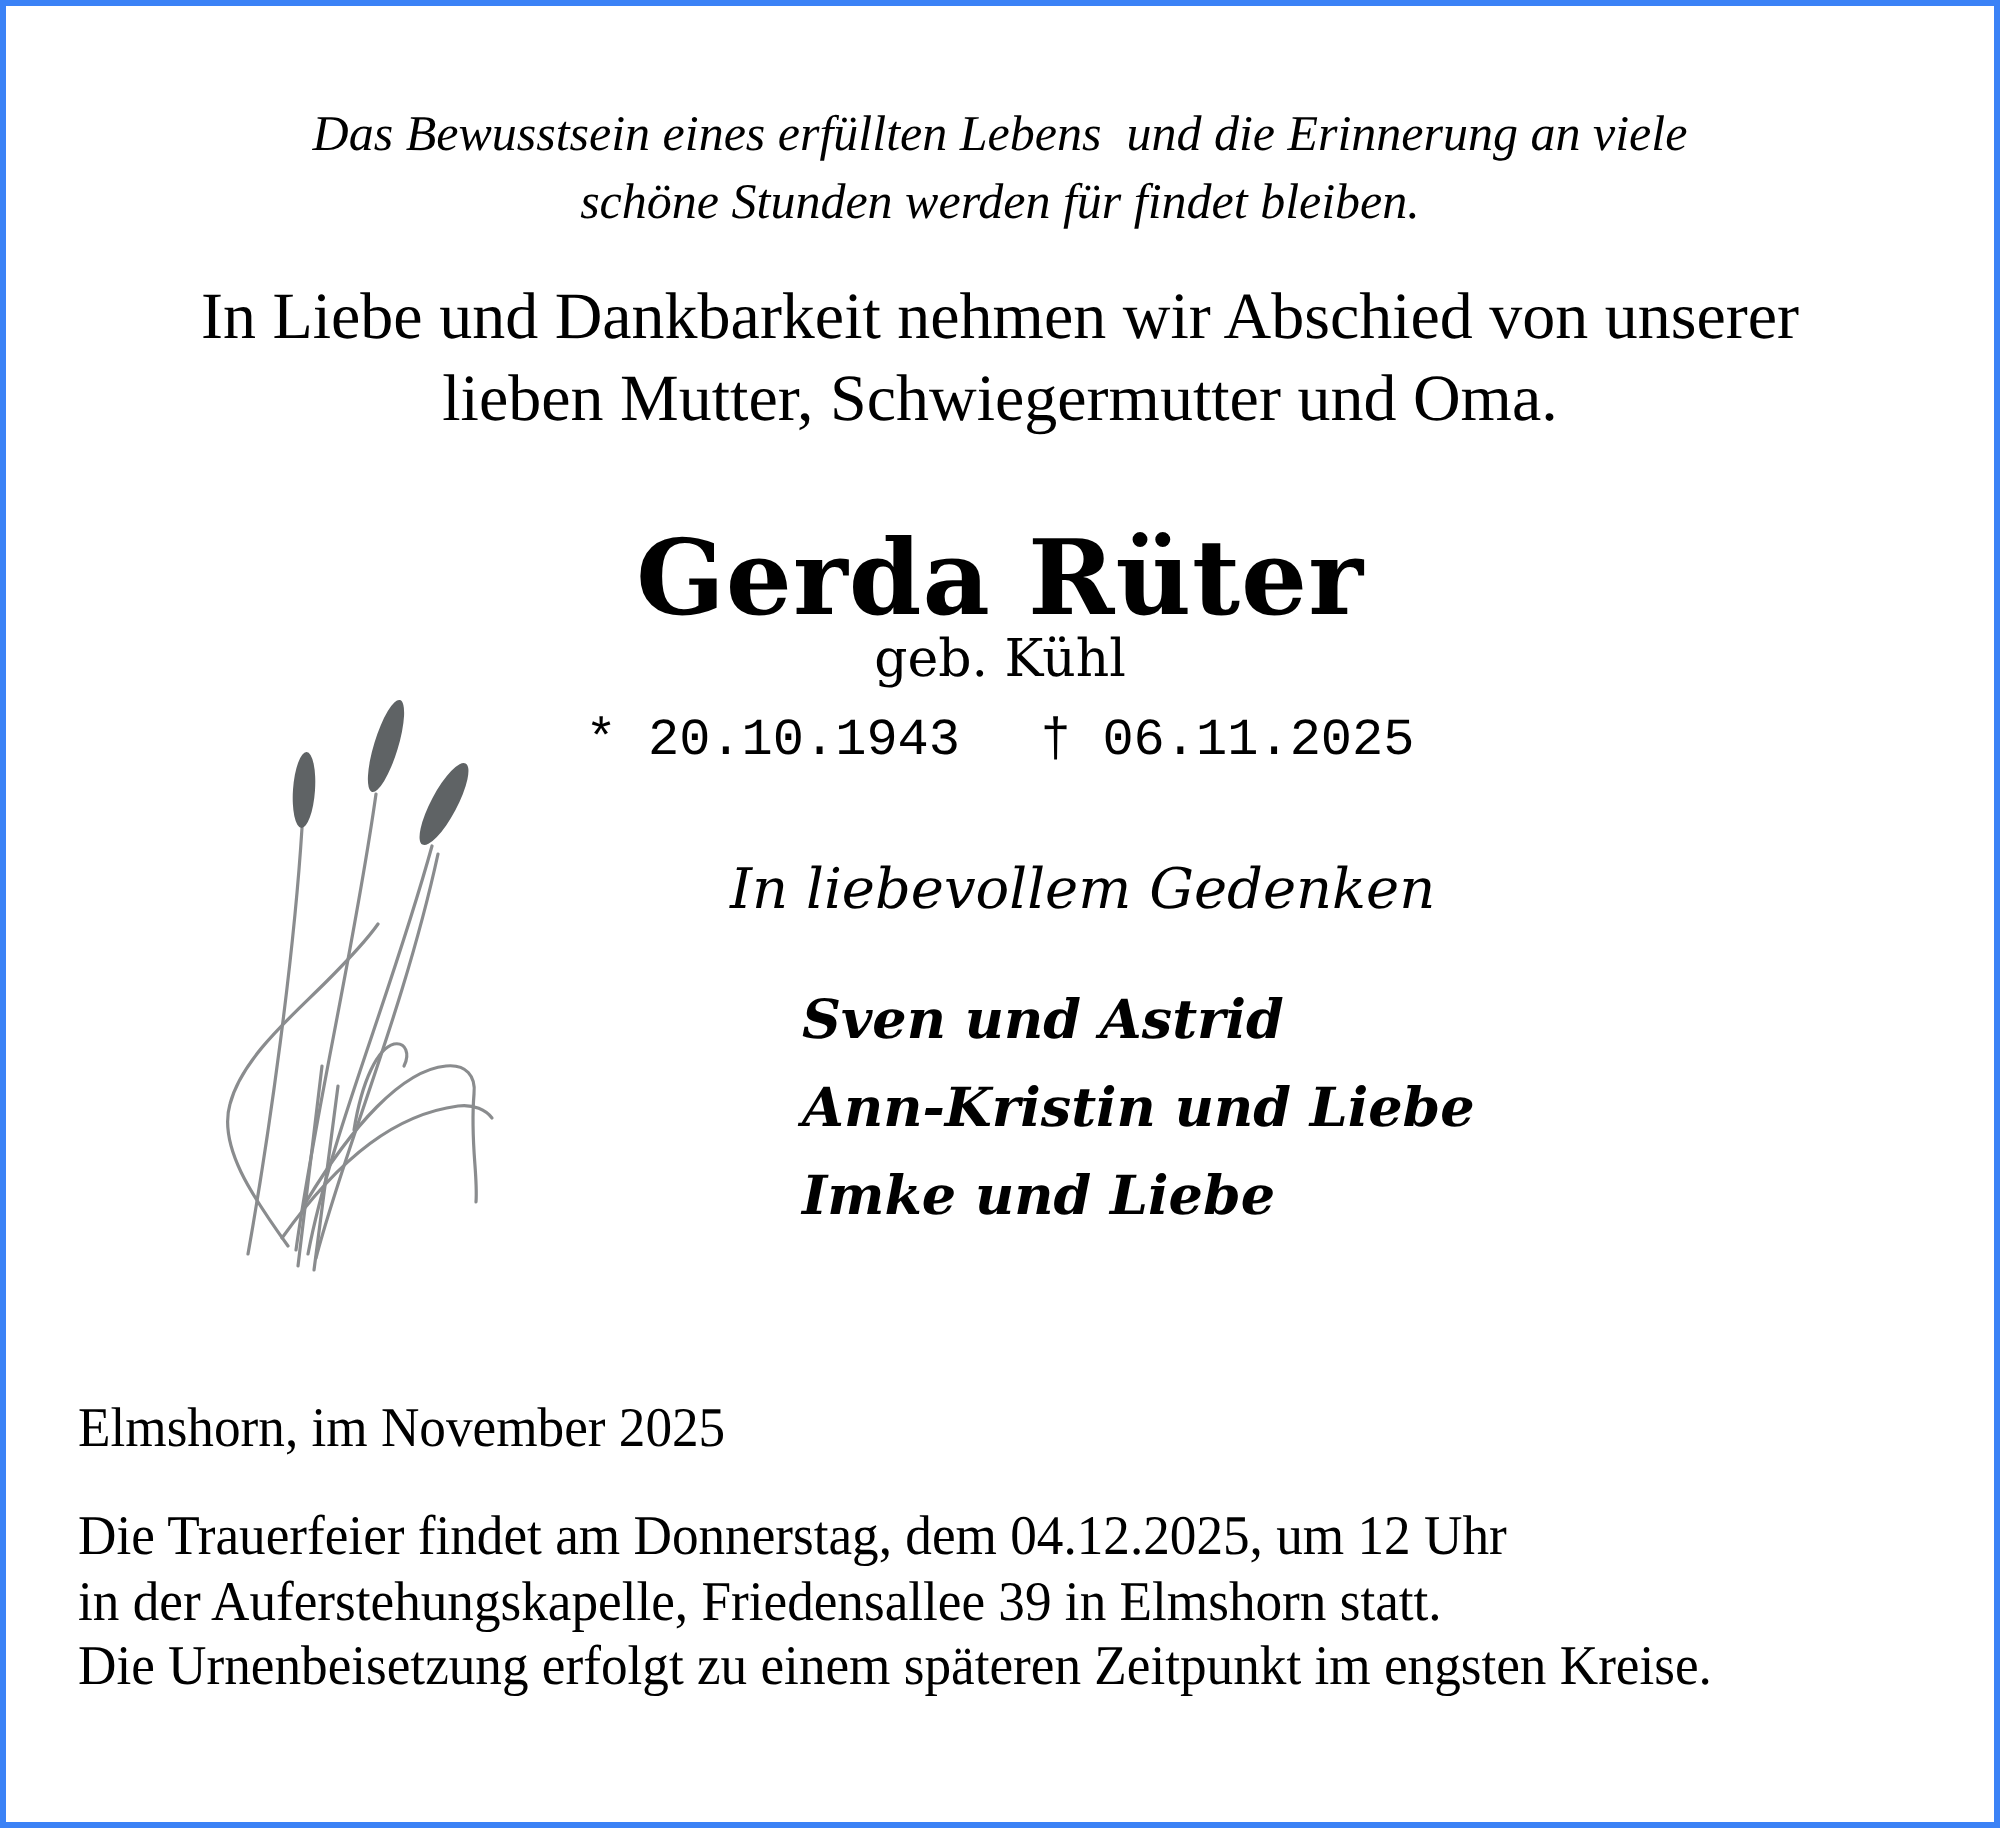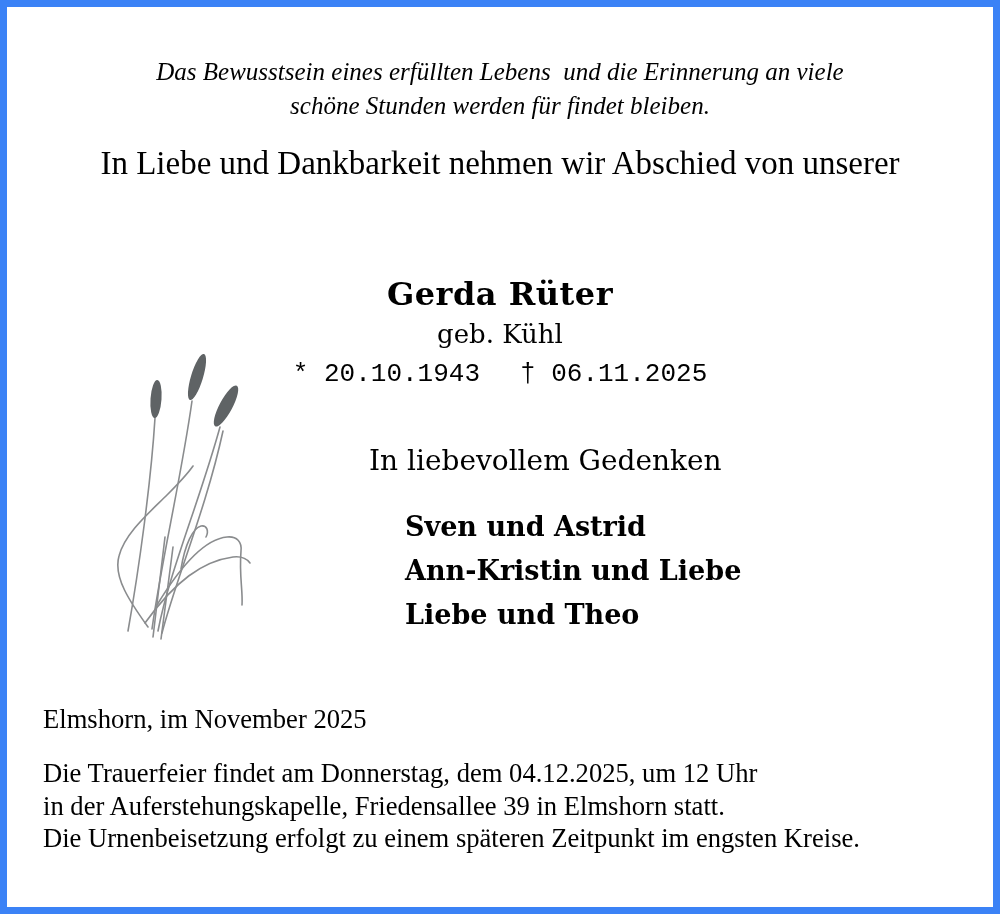--- a/index.html
+++ b/index.html
@@ -6,21 +6,21 @@
     margin: 0;
     padding: 0;
     background: #ffffff;
   }
   .page {
     position: relative;
     width: 1000px;
     height: 914px;
     box-sizing: border-box;
     background: #ffffff;
-    border: 7px solid #3b82f6;
+    border: 3px solid #3b82f6;
     font-family: "Liberation Serif", serif;
     color: #000000;
     overflow: hidden;
   }
 
   
   .epigraph {
     position: absolute;
     top: 48px;
     left: 0;
@@ -46,21 +46,21 @@
   
   .deceased {
     position: absolute;
     top: 262px;
     left: 0;
     right: 0;
     text-align: center;
     font-family: "DejaVu Serif", serif;
   }
   .deceased-name {
-    font-size: 32px;
+    font-size: 52px;
     font-weight: bold;
     line-height: 50px;
     letter-spacing: 0.5px;
   }
   .maiden-name {
     margin-top: 0;
     font-size: 26px;
     line-height: 30px;
   }
   .dates {
@@ -77,22 +77,23 @@
   .grass {
     position: absolute;
     left: 88px;
     top: 330px;
   }
 
   
   .memorial {
     position: absolute;
     left: 362px;
-    top: 436px;
+    top: 424px;
     font-family: "DejaVu Serif", serif;
+    font-style: italic;
   }
   .memorial-heading {
     font-size: 28px;
     line-height: 36px;
   }
   .mourners {
     margin-top: 26px;
     font-size: 27px;
     font-weight: bold;
     line-height: 44px;
@@ -126,20 +127,21 @@
 
 <div class="page">
 
   <div class="epigraph">
     <div class="ep-line">Das Bewusstsein eines erfüllten Lebens  und die Erinnerung an viele</div>
     <div class="ep-line">schöne Stunden werden für findet bleiben.</div>
   </div>
 
   <div class="intro">
     <div>In Liebe und Dankbarkeit nehmen wir Abschied von unserer</div>
+    <div>lieben Mutter, Schwiegermutter und Oma.</div>
   </div>
 
   <div class="deceased">
     <div class="deceased-name">Gerda Rüter</div>
     <div class="maiden-name">geb. Kühl</div>
     <div class="dates">
       <span>* 20.10.1943</span>
       <span>† 06.11.2025</span>
     </div>
   </div>
@@ -169,21 +171,21 @@
       <ellipse cx="102" cy="40" rx="6" ry="24" transform="rotate(17 102 40)"></ellipse>
       <ellipse cx="131" cy="69" rx="6.5" ry="23" transform="rotate(28 131 69)"></ellipse>
     </g>
   </svg>
 
   <div class="memorial">
     <div class="memorial-heading">In liebevollem Gedenken</div>
     <div class="mourners">
       <div>Sven und Astrid</div>
       <div>Ann-Kristin und Liebe</div>
-      <div>Liebe und Theo</div>
+      <div>Imke und Liebe</div>
     </div>
   </div>
 
   <div class="place-date">Elmshorn, im November 2025</div>
 
   <div class="funeral">
     <div>Die Trauerfeier findet am Donnerstag, dem 04.12.2025, um 12 Uhr</div>
     <div>in der Auferstehungskapelle, Friedensallee 39 in Elmshorn statt.</div>
     <div>Die Urnenbeisetzung erfolgt zu einem späteren Zeitpunkt im engsten Kreise.</div>
   </div>

